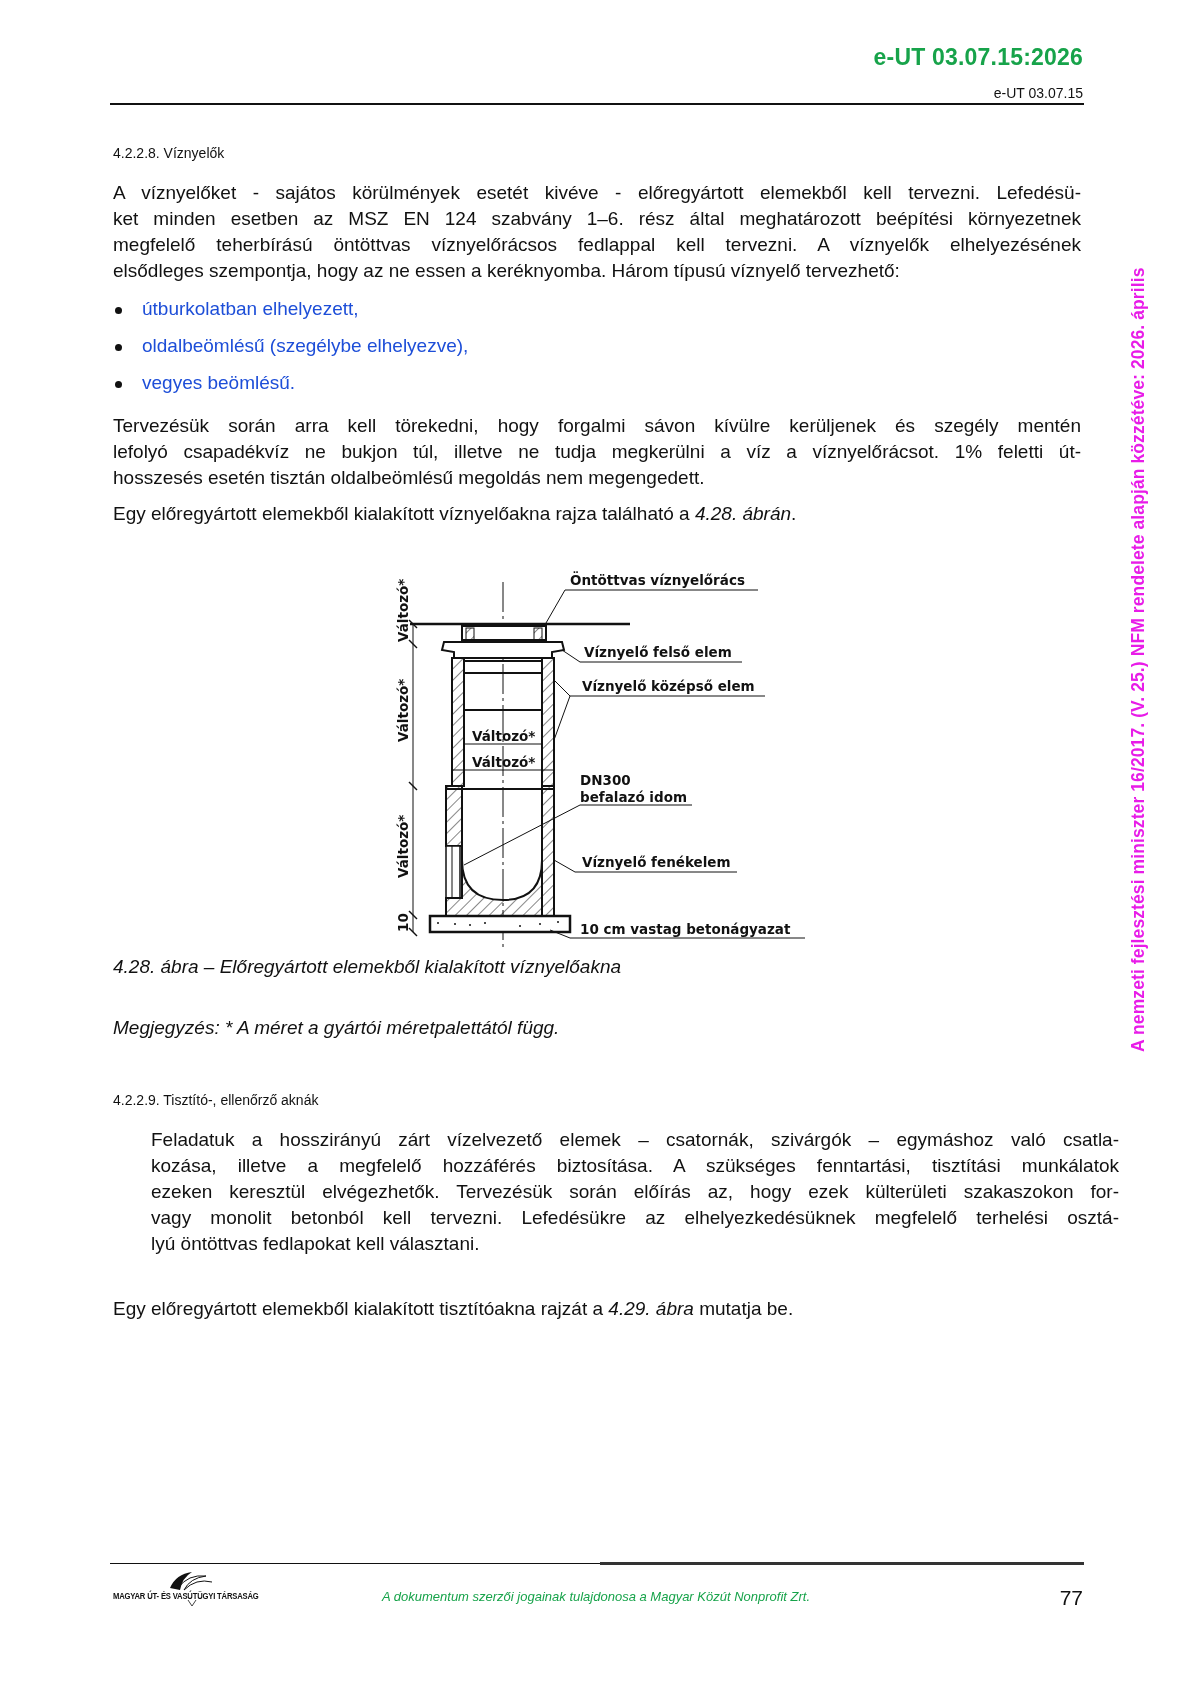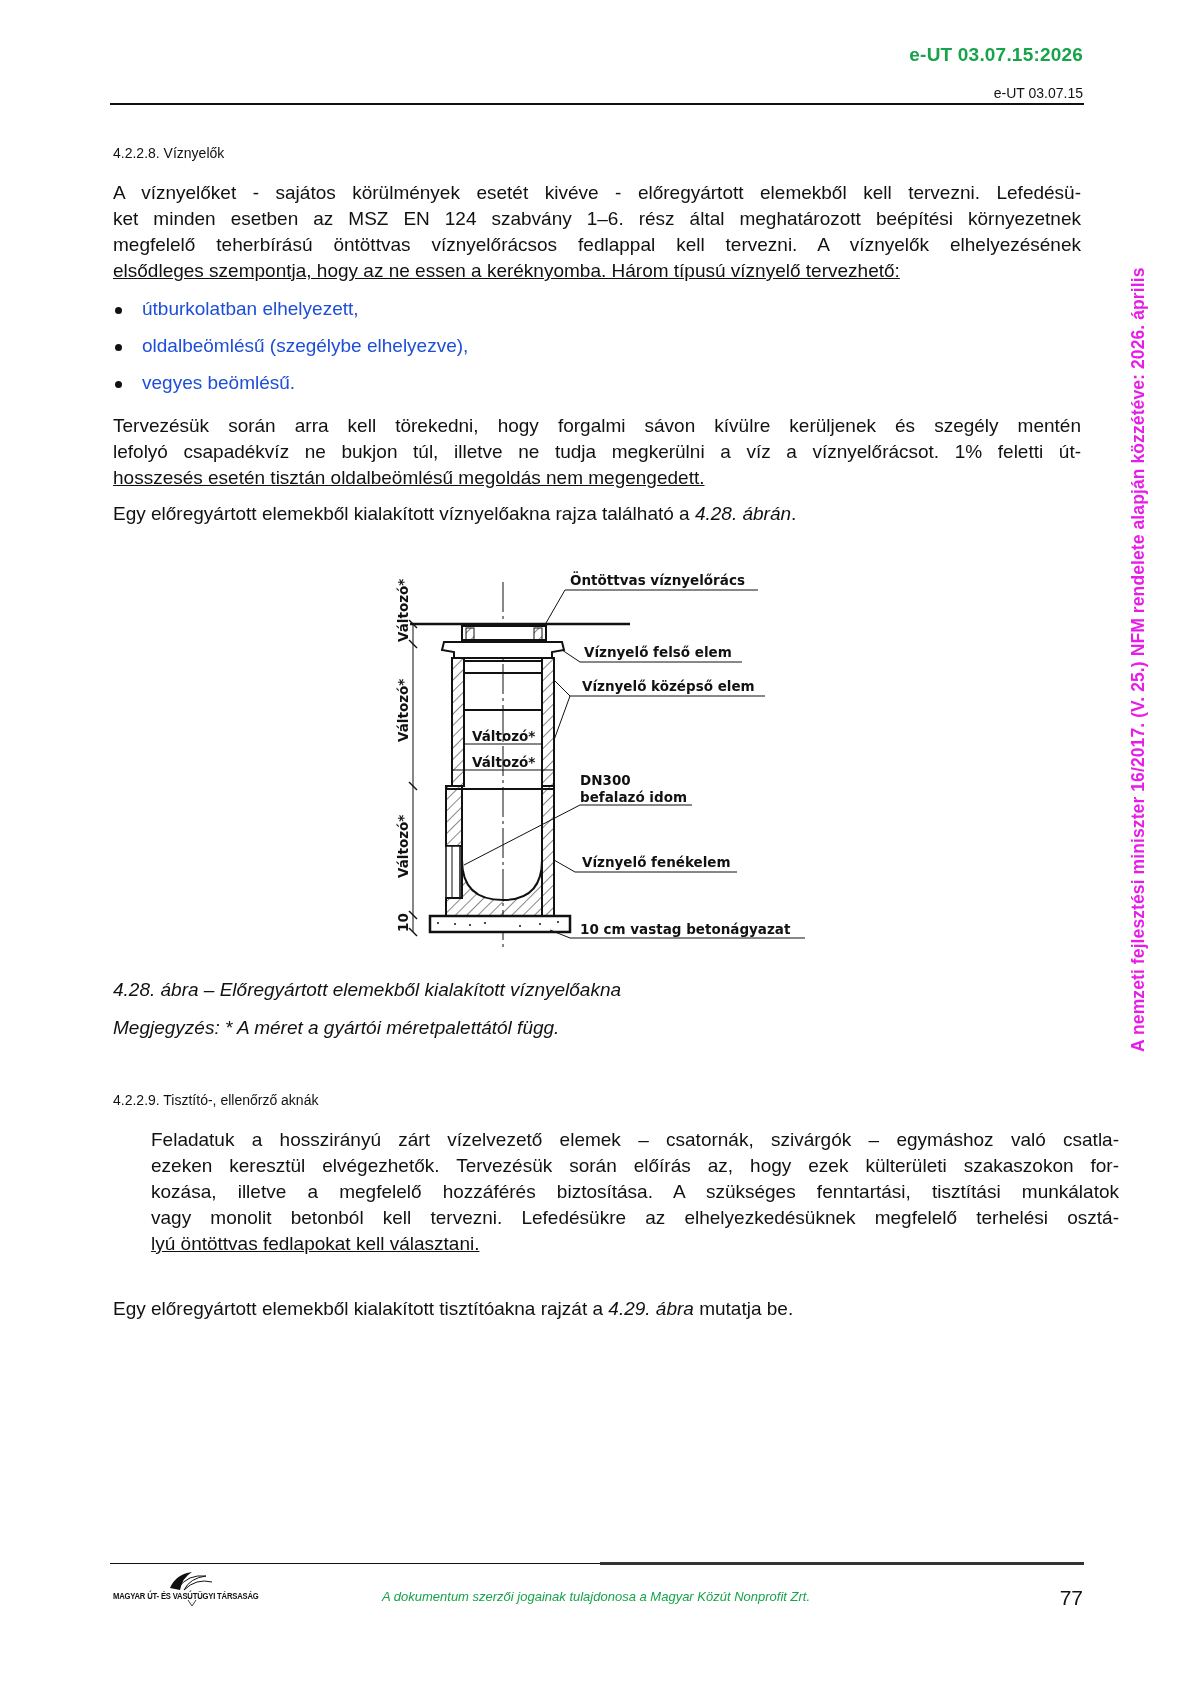--- a/index.html
+++ b/index.html
@@ -1,27 +1,27 @@
 <!DOCTYPE html>
 <html><head>
 <meta charset="utf-8">
 <style>
   html, body { margin: 0; padding: 0; background: #ffffff; }
   body { width: 1190px; height: 1684px; position: relative; overflow: hidden;
          font-family: "Liberation Sans", sans-serif; color: #111; }
   .abs { position: absolute; }
-  .doc-code { right: 107px; top: 44px; font-size: 19px; font-weight: bold; color: #17a34a; letter-spacing: 0.2px; }
+  .doc-code { right: 107px; top: 44px; font-size: 23px; font-weight: bold; color: #17a34a; letter-spacing: 0.2px; }
   .doc-code-small { right: 107px; top: 85px; font-size: 14px; color: #111; }
   .header-rule { left: 110px; top: 103px; width: 974px; height: 2px; background: #111; }
   .side-text { left: 1128px; top: 1052px; transform-origin: 0 0; transform: rotate(-90deg);
                white-space: nowrap; font-size: 17.5px; font-weight: bold; color: #e81ce8; letter-spacing: 0.1px; }
   .heading { left: 113px; font-size: 14px; color: #111; }
   .para { left: 113px; width: 968px; font-size: 19px; line-height: 26px; text-align: justify; color: #111; }
   .para .line { display: block; text-align: justify; text-align-last: justify; white-space: nowrap; }
-  .para .line.last { text-align-last: left; text-decoration: underline; }
+  .para .line.last { text-align-last: left; }
   .bullets { left: 113px; font-size: 19px; color: #1d4ed8; }
   .bullet-item { position: relative; height: 37px; padding-left: 29px; line-height: 26px; }
   .bullet-dot { position: absolute; left: 2px; top: 11px; width: 7px; height: 7px; border-radius: 50%; background: #111; }
   .caption { left: 113px; font-size: 19px; font-style: italic; color: #111; }
   .figure { left: 380px; top: 560px; width: 460px; height: 400px; }
   .fig-label { font-family: "DejaVu Sans", sans-serif; font-weight: bold; font-size: 13.5px; fill: #111; }
   .footer-rule-left { left: 110px; top: 1563px; width: 490px; height: 1px; background: #111; }
   .footer-rule-right { left: 600px; top: 1562px; width: 484px; height: 3px; background: #333; }
   .footer-text { left: 354px; top: 1589px; font-size: 13px; font-style: italic; color: #17a34a; margin-left: 28px; }
   .page-num { right: 107px; top: 1586px; font-size: 21px; color: #111; text-align: right; }
@@ -140,29 +140,29 @@
   </g>
   <text class="fig-label" x="190" y="25">Öntöttvas víznyelőrács</text>
   <text class="fig-label" x="204" y="97">Víznyelő felső elem</text>
   <text class="fig-label" x="202" y="131">Víznyelő középső elem</text>
   <text class="fig-label" x="200" y="225">DN300</text>
   <text class="fig-label" x="200" y="242">befalazó idom</text>
   <text class="fig-label" x="202" y="307">Víznyelő fenékelem</text>
   <text class="fig-label" x="200" y="374">10 cm vastag betonágyazat</text>
 </svg>
 
-<div class="abs caption" style="top:979px;font-style:italic;">4.28. ábra – Előregyártott elemekből kialakított víznyelőakna</div>
+<div class="abs caption" style="top:956px;font-style:italic;">4.28. ábra – Előregyártott elemekből kialakított víznyelőakna</div>
 <div class="abs caption" style="top:1017px;">Megjegyzés: * A méret a gyártói méretpalettától függ.</div>
 
 <div class="abs heading" style="top:1092px;">4.2.2.9. Tisztító-, ellenőrző aknák</div>
 
 <div class="abs para" style="top:1127px;margin-left:38px;">
   <span class="line">Feladatuk a hosszirányú zárt vízelvezető elemek – csatornák, szivárgók – egymáshoz való csatla-</span>
+  <span class="line">kozása, illetve a megfelelő hozzáférés biztosítása. A szükséges fenntartási, tisztítási munkálatok</span>
   <span class="line">ezeken keresztül elvégezhetők. Tervezésük során előírás az, hogy ezek külterületi szakaszokon for-</span>
-  <span class="line">kozása, illetve a megfelelő hozzáférés biztosítása. A szükséges fenntartási, tisztítási munkálatok</span>
   <span class="line">vagy monolit betonból kell tervezni. Lefedésükre az elhelyezkedésüknek megfelelő terhelési osztá-</span>
   <span class="line last">lyú öntöttvas fedlapokat kell választani.</span>
 </div>
 
 <div class="abs para" style="top:1296px;">
   <span>Egy előregyártott elemekből kialakított tisztítóakna rajzát a </span><i>4.29. ábra</i><span> mutatja be.</span>
 </div>
 
 <div class="abs footer-rule-left"></div>
 <div class="abs footer-rule-right"></div>

